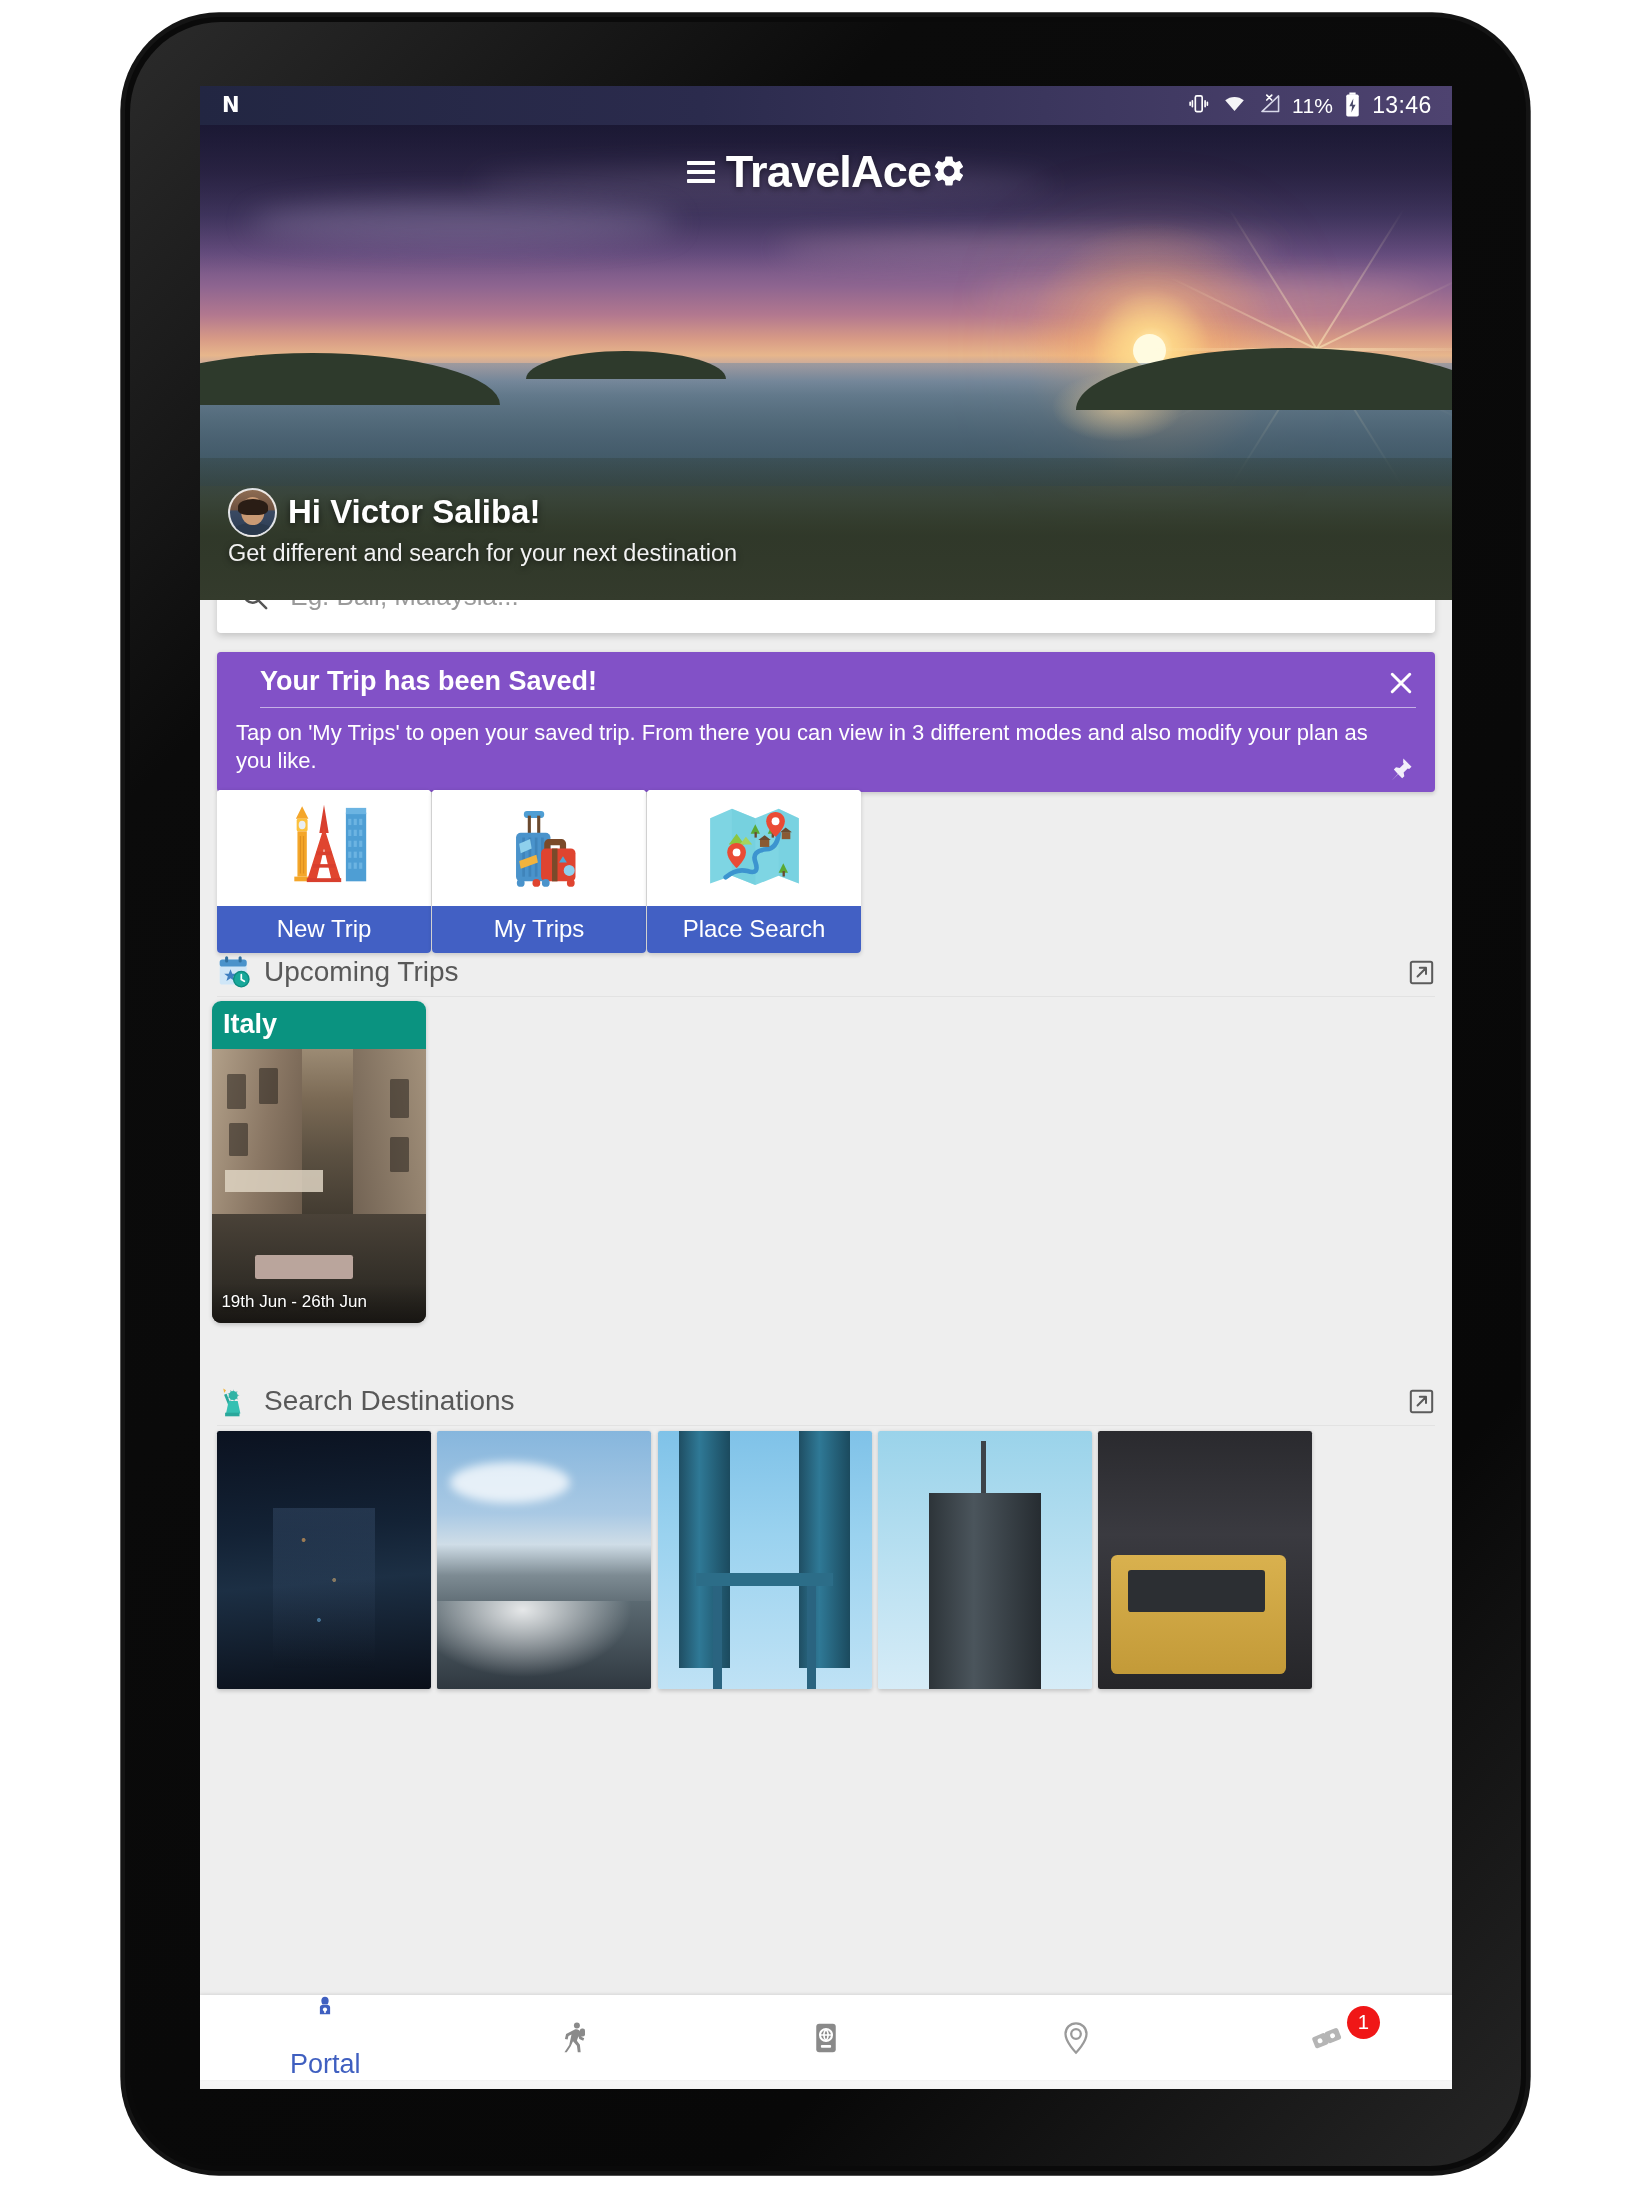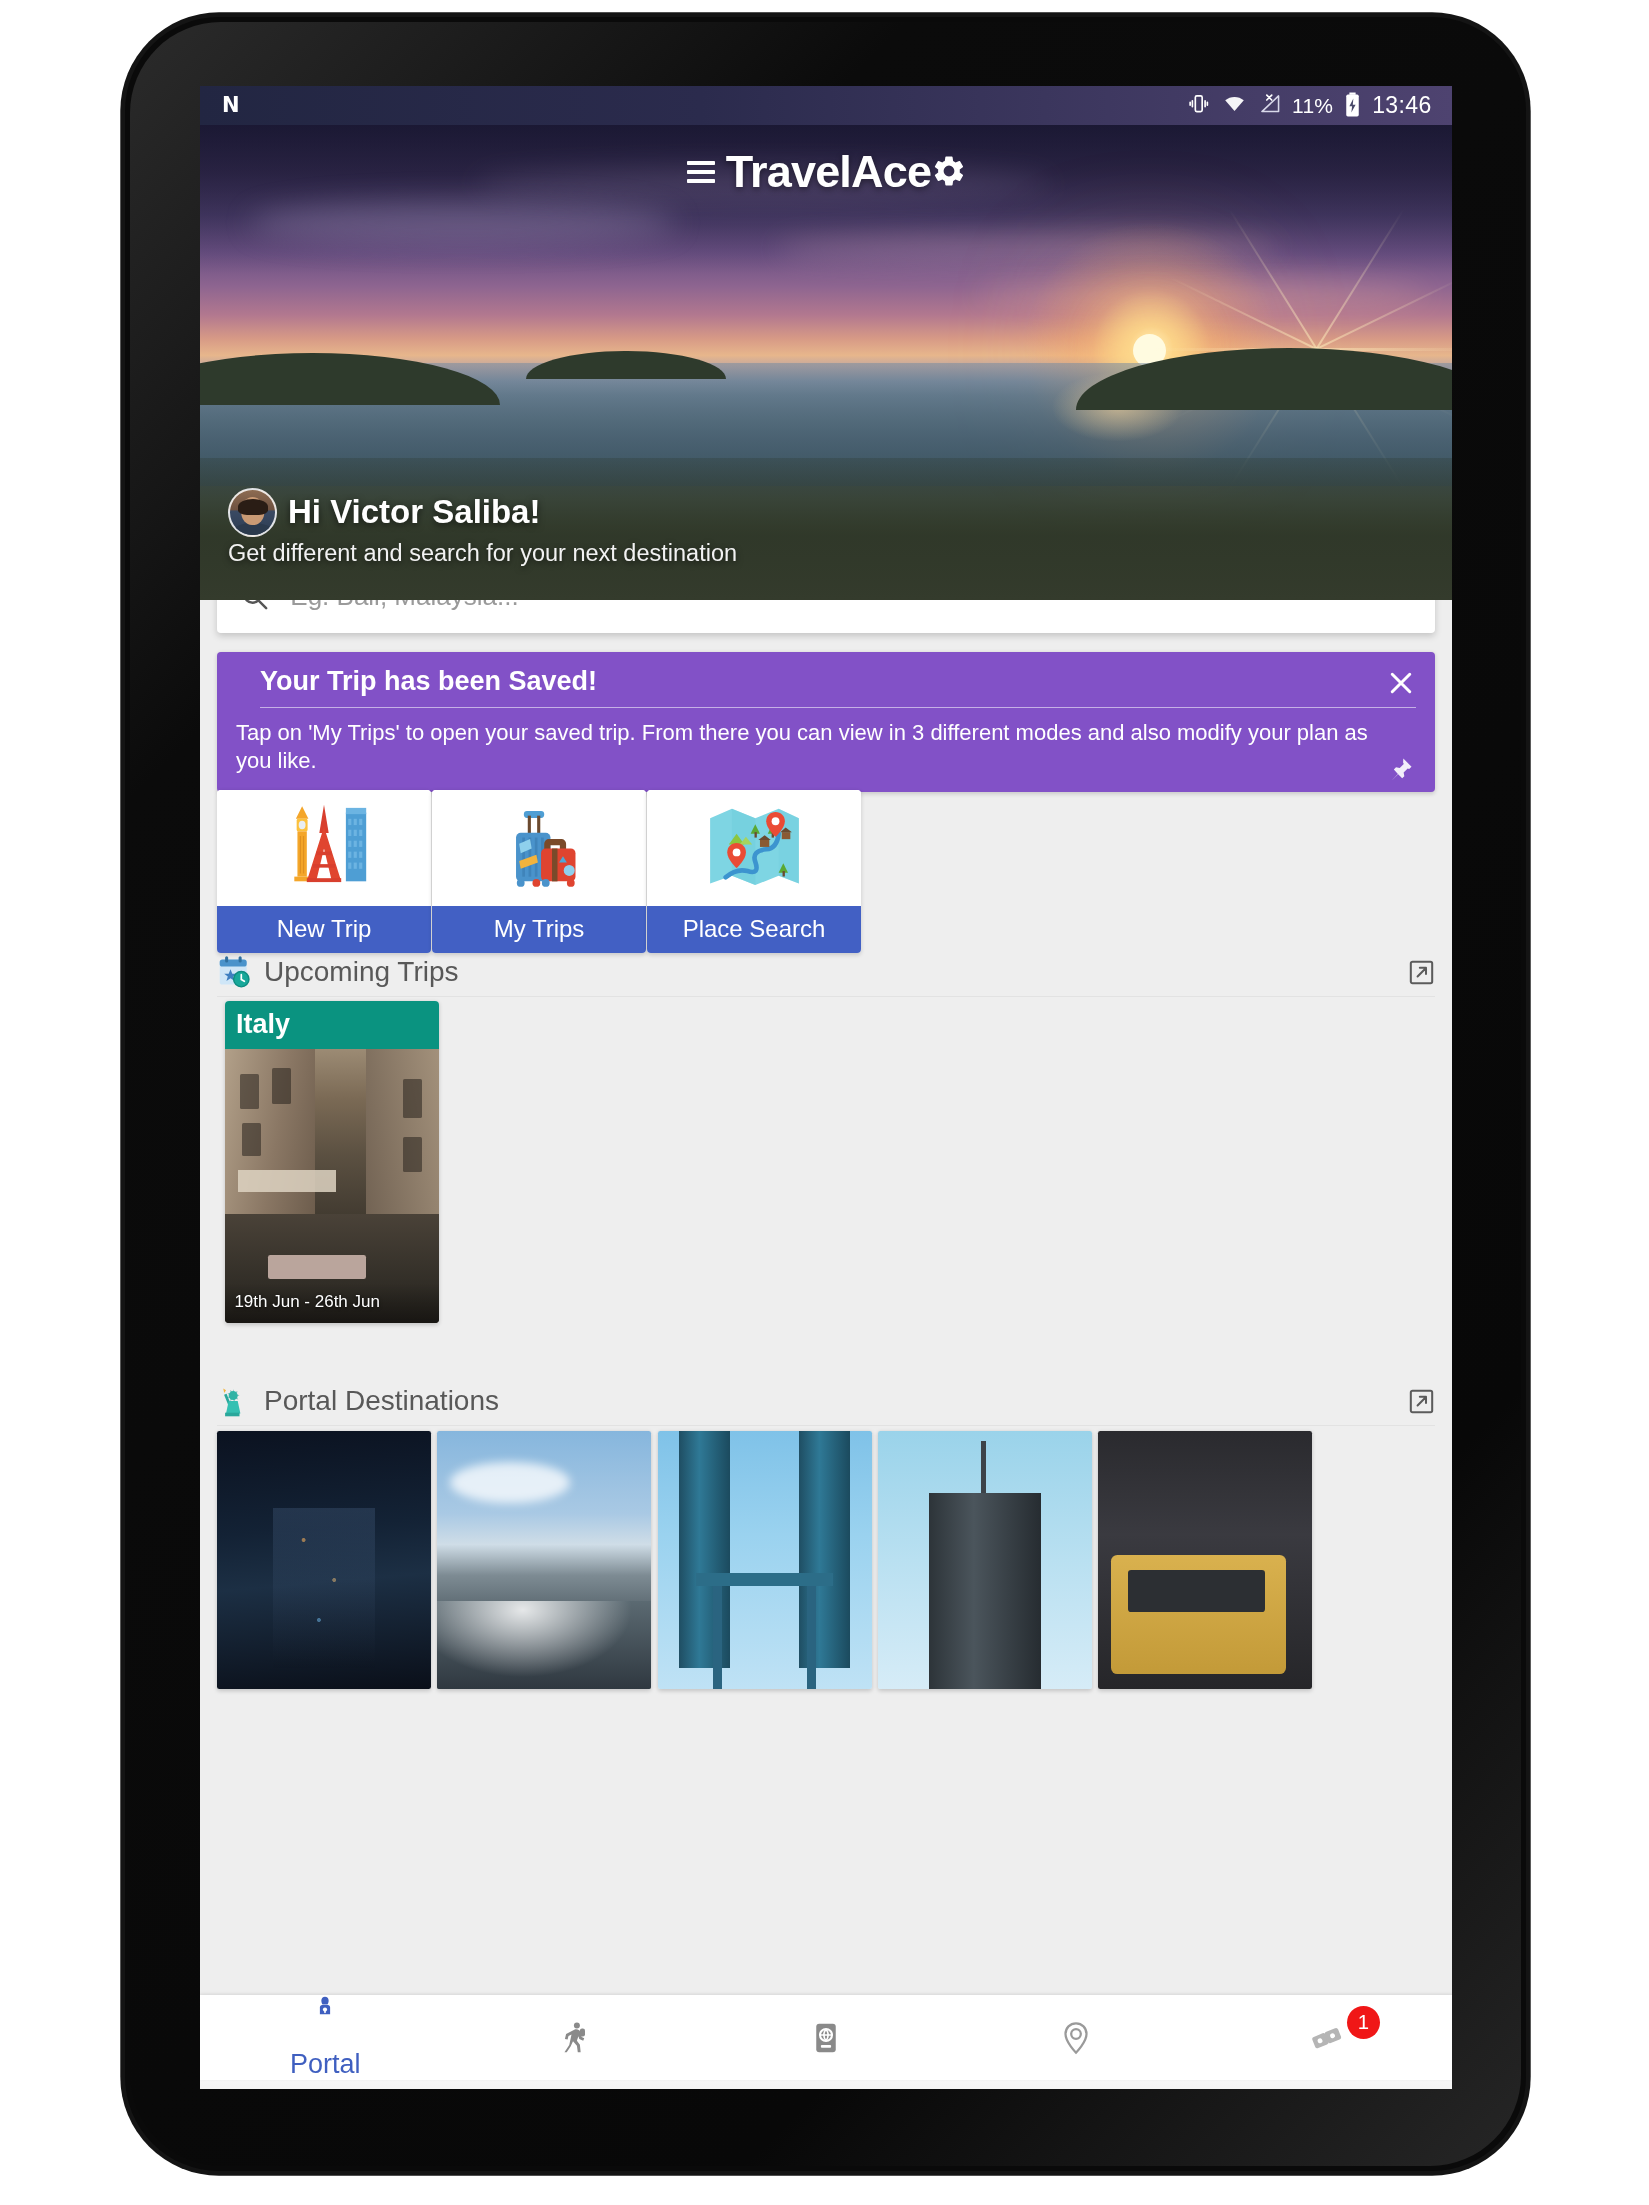--- a/index.html
+++ b/index.html
@@ -260,24 +260,24 @@
     display: flex; align-items: center;
     border-bottom: 1.6px solid #e2e2e2;
     padding-bottom: 6.3px;
   }
   .section-icon { width: 36px; height: 36px; flex: none; margin-right: 11px; }
   .section-title { font-size: 28px; color: #585858; font-weight: 400; }
   .section-expand { margin-left: auto; width: 27px; height: 27px; cursor: pointer; }
 
   
   .trip-card {
-    position: absolute; left: 25px;
+    position: absolute; left: 12px;
     width: 214px;
     background: #fff;
-    border-radius: 4px;
+    border-radius: 9px;
     box-shadow: 0 1.6px 4.7px rgba(0,0,0,.18);
     overflow: hidden;
     cursor: pointer;
   }
   .trip-head {
     background: #0a9380;
     color: #fff; font-weight: bold;
     font-size: 27px;
     padding: 7.8px 0 9.4px 11px;
   }
@@ -695,21 +695,21 @@
 
       <div class="section-head" style="top:783px;">
         <svg class="section-icon" viewBox="0 0 40 40">
           <rect x="10" y="12" width="3" height="12" fill="#2aa79b" transform="rotate(-22 11.5 18)"></rect>
           <path d="M7 6l3 2-2 3z" fill="#f2b33d"></path>
           <circle cx="18" cy="14" r="5" fill="#35c0b2"></circle>
           <path d="M18 7l1.4 3.2L22.8 9l-1 3.4 3.2 1.2-3 1.8 1.6 3-3.4-.8-.8 3.4-2-2.9-2.9 2 .5-3.4-3.4-.4 2.4-2.4-2.4-2.4 3.4-.4-.5-3.4 2.9 2z" fill="#2aa79b" opacity=".55"></path>
           <path d="M13 20h10l3 14H10z" fill="#35c0b2"></path>
           <rect x="9" y="33" width="16" height="4" fill="#2aa79b"></rect>
         </svg>
-        <span class="section-title">Portal Destinations</span>
+        <span class="section-title">Search Destinations</span>
         <svg class="section-expand" viewBox="0 0 24 24">
           <rect x="2.5" y="2.5" width="19" height="19" rx="1.5" fill="none" stroke="#5b5b5b" stroke-width="1.8"></rect>
           <path d="M8.5 15.5L16 8M10.5 7.8H16v5.6" fill="none" stroke="#5b5b5b" stroke-width="1.8" stroke-linecap="round" stroke-linejoin="round"></path>
         </svg>
       </div>
 
       <div class="dest-row" style="top:831px;">
         <div class="dest-card d1"></div>
         <div class="dest-card d2"></div>
         <div class="dest-card d3">

